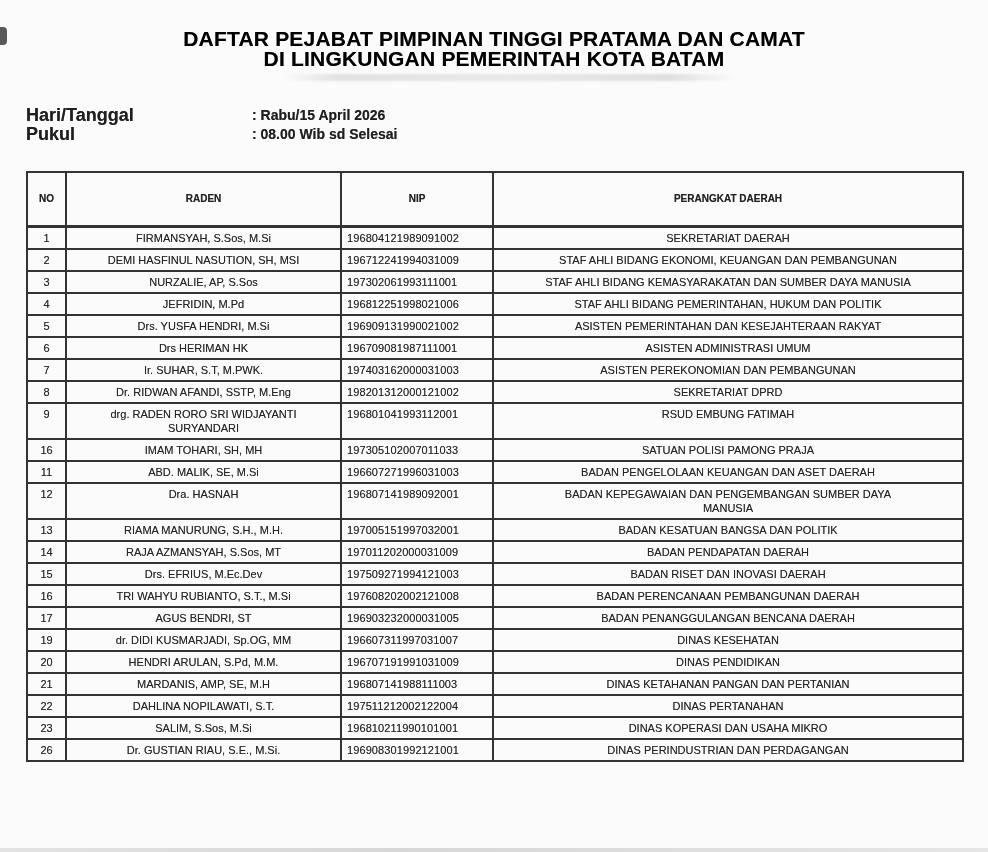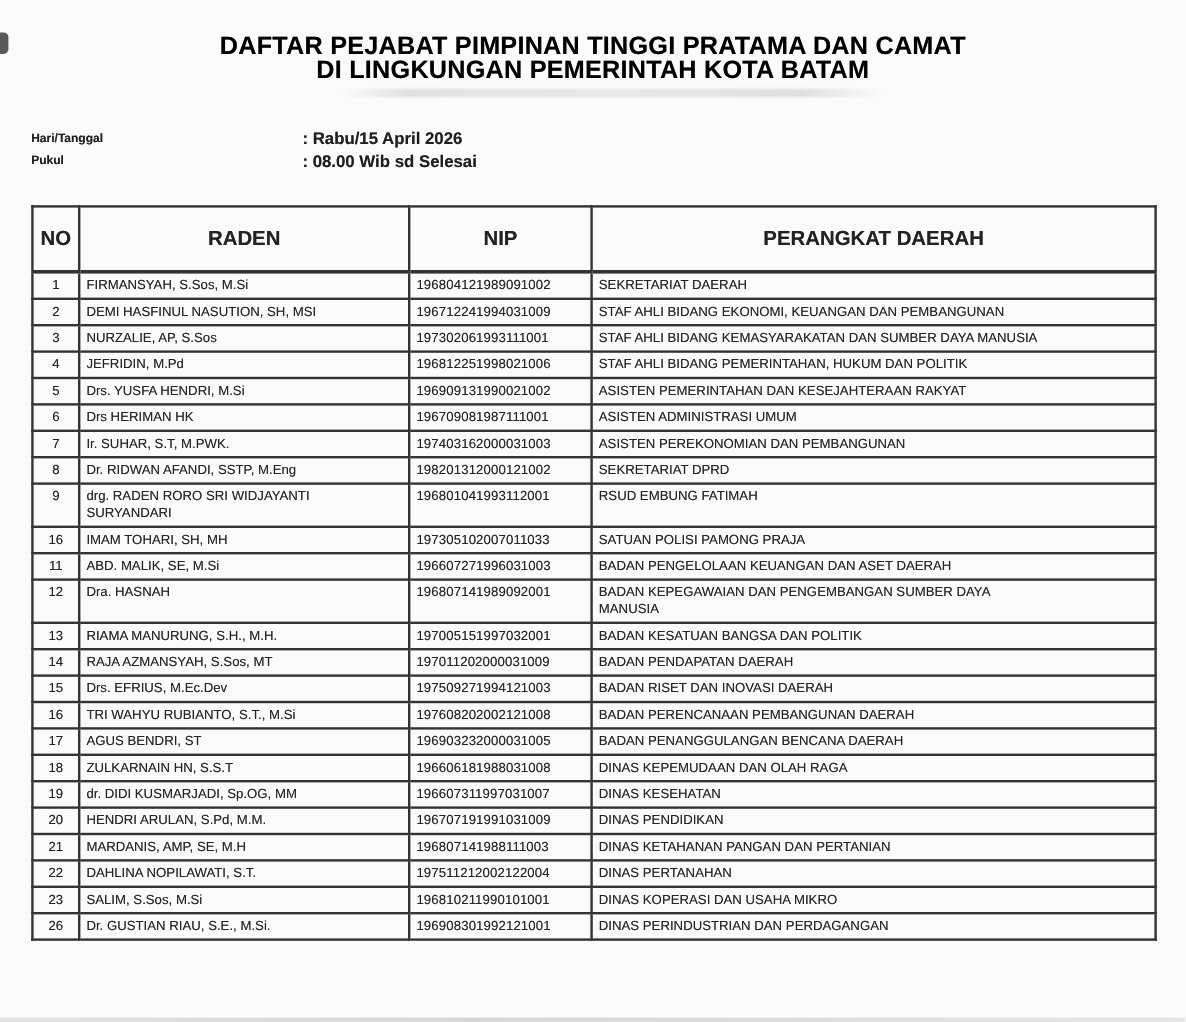--- a/index.html
+++ b/index.html
@@ -32,21 +32,21 @@
   .title-line {
     font-size: 21px; font-weight: bold; letter-spacing: .2px;
     line-height: 20px; color: #000000;
     text-shadow: 0 0 .5px rgba(0,0,0,.55);
   }
 
   
   .meta-block { margin: 37px 0 0 26px; }
   .meta-row { display: flex; }
   .meta-label {
-    width: 226px; font-size: 10px; font-weight: bold; line-height: 19px;
+    width: 226px; font-size: 18px; font-weight: bold; line-height: 19px;
     text-shadow: 0 0 .5px rgba(0,0,0,.55);
   }
   .meta-value {
     font-size: 14px; font-weight: bold; line-height: 19px;
     text-shadow: 0 0 .5px rgba(0,0,0,.55);
     text-align: right;
   }
 
   
   table.roster {
@@ -55,34 +55,34 @@
     border-collapse: collapse;
     table-layout: fixed;
   }
   table.roster th, table.roster td {
     border: 2px solid #333;
     white-space: pre-line;
     overflow: hidden;
   }
   table.roster th {
     height: 54px;
-    font-size: 17px; font-weight: bold; text-align: center;
+    font-size: 10px; font-weight: bold; text-align: center;
     vertical-align: middle; color: #222;
     border-bottom-width: 3px;
     text-shadow: 0 0 .5px rgba(0,0,0,.5);
   }
   table.roster td {
     font-size: 11px; line-height: 14px;
     padding: 3px 5px 3px 5px;
     vertical-align: top; color: #242424;
     text-shadow: 0 0 .4px rgba(0,0,0,.45);
   }
   td.col-no  { text-align: center; padding-left: 1px; padding-right: 1px; }
   td.col-nip { text-align: left; letter-spacing: .1px; }
-  td.col-nama, td.col-pd { text-align: left; }
+  td.col-nama, td.col-pd { text-align: center; }
 </style>
 </head>
 <body>
 
 <div class="page">
 
   <div class="edge-mark"></div>
   <div class="smudge"></div>
 
   <div class="title-block">
@@ -215,26 +215,20 @@
           <td class="col-nip">197608202002121008</td>
           <td class="col-pd">BADAN PERENCANAAN PEMBANGUNAN DAERAH</td>
         </tr>
         <tr>
           <td class="col-no">17</td>
           <td class="col-nama">AGUS BENDRI, ST</td>
           <td class="col-nip">196903232000031005</td>
           <td class="col-pd">BADAN PENANGGULANGAN BENCANA DAERAH</td>
         </tr>
         <tr>
-          <td class="col-no">18</td>
-          <td class="col-nama">ZULKARNAIN HN, S.S.T</td>
-          <td class="col-nip">196606181988031008</td>
-          <td class="col-pd">DINAS KEPEMUDAAN DAN OLAH RAGA</td>
-        </tr>
-        <tr>
           <td class="col-no">19</td>
           <td class="col-nama">dr. DIDI KUSMARJADI, Sp.OG, MM</td>
           <td class="col-nip">196607311997031007</td>
           <td class="col-pd">DINAS KESEHATAN</td>
         </tr>
         <tr>
           <td class="col-no">20</td>
           <td class="col-nama">HENDRI ARULAN, S.Pd, M.M.</td>
           <td class="col-nip">196707191991031009</td>
           <td class="col-pd">DINAS PENDIDIKAN</td>

